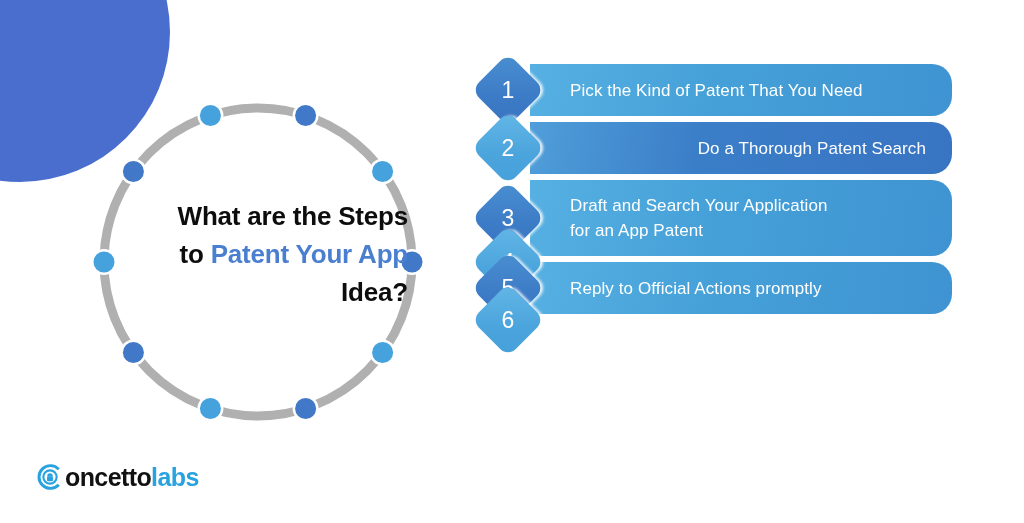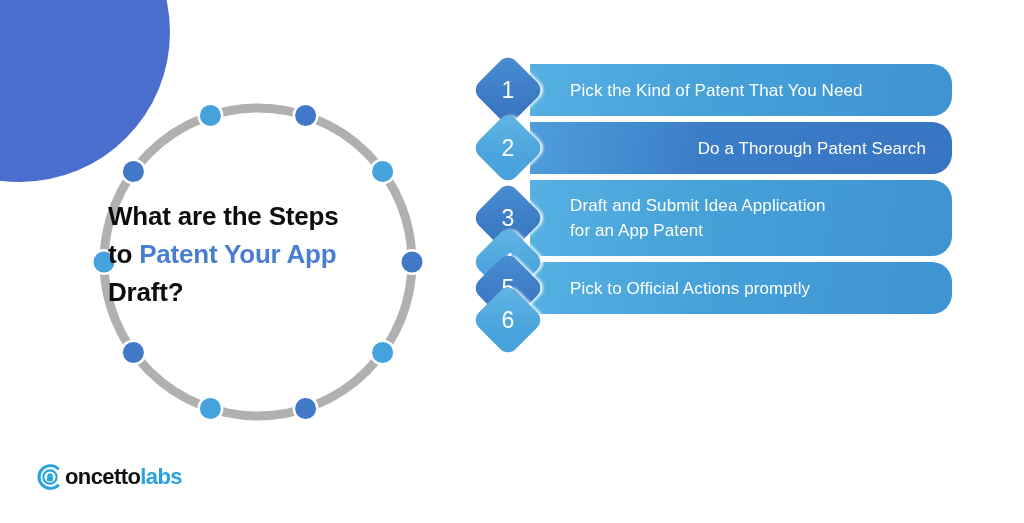--- a/index.html
+++ b/index.html
@@ -44,21 +44,21 @@
     left: 0;
     top: 0;
     display: block;
   }
 
   .ring-title {
     position: absolute;
     left: 30px;
     top: 115px;
     width: 300px;
-    text-align: left;
+    text-align: right;
     font-size: 26px;
     line-height: 38px;
     font-weight: bold;
     letter-spacing: -0.2px;
     color: #0d0d0d;
   }
   .ring-title .accent {
     color: #4a7fd0;
     margin-top: 35px;
   }
@@ -152,21 +152,21 @@
     align-items: center;
     height: 32px;
   }
   .logo-mark {
     width: 28px;
     height: 28px;
     margin-right: 1px;
     flex: none;
   }
   .logo-text {
-    font-size: 22px;
+    font-size: 25px;
     font-weight: bold;
     letter-spacing: -0.6px;
     line-height: 28px;
   }
   .logo-text .lt-a { color: #111111; }
   .logo-text .lt-b { color: #29a3e0; }
 </style>
 </head>
 <body>
 
@@ -196,21 +196,21 @@
           <circle cx="26.00" cy="180.00" r="10.5" fill="#45a2dc"></circle>
           <circle cx="55.41" cy="89.48" r="13" fill="#ffffff"></circle>
           <circle cx="55.41" cy="89.48" r="10.5" fill="#4278c8"></circle>
           <circle cx="132.41" cy="33.54" r="13" fill="#ffffff"></circle>
           <circle cx="132.41" cy="33.54" r="10.5" fill="#45a2dc"></circle>
         </g>
     </svg>
     <div class="ring-title">
       <div>What are the Steps</div>
       <div><span>to </span><span class="accent">Patent Your App</span></div>
-      <div>Draft?</div>
+      <div>Idea?</div>
     </div>
   </div>
 
   <div class="steps" id="steps-container">
       <div class="step-row">
         <div class="step-bar light">
           <div class="step-label">Pick the Kind of Patent That You Need</div>
         </div>
         <div class="step-diamond dark">
           <div class="step-num">1</div>
@@ -219,35 +219,35 @@
       <div class="step-row">
         <div class="step-bar dark">
           <div class="step-label">Do a Thorough Patent Search</div>
         </div>
         <div class="step-diamond light">
           <div class="step-num">2</div>
         </div>
       </div>
       <div class="step-row">
         <div class="step-bar light tall">
-          <div class="step-label">Draft and Submit Idea Application
+          <div class="step-label">Draft and Search Your Application
 for an App Patent</div>
         </div>
         <div class="step-diamond dark">
           <div class="step-num">3</div>
         </div>
       </div>
       <div class="step-row">
         <div class="step-diamond light">
           <div class="step-num">4</div>
         </div>
       </div>
       <div class="step-row">
         <div class="step-bar light">
-          <div class="step-label">Pick to Official Actions promptly</div>
+          <div class="step-label">Reply to Official Actions promptly</div>
         </div>
         <div class="step-diamond dark">
           <div class="step-num">5</div>
         </div>
       </div>
       <div class="step-row">
         <div class="step-diamond light">
           <div class="step-num">6</div>
         </div>
       </div>

